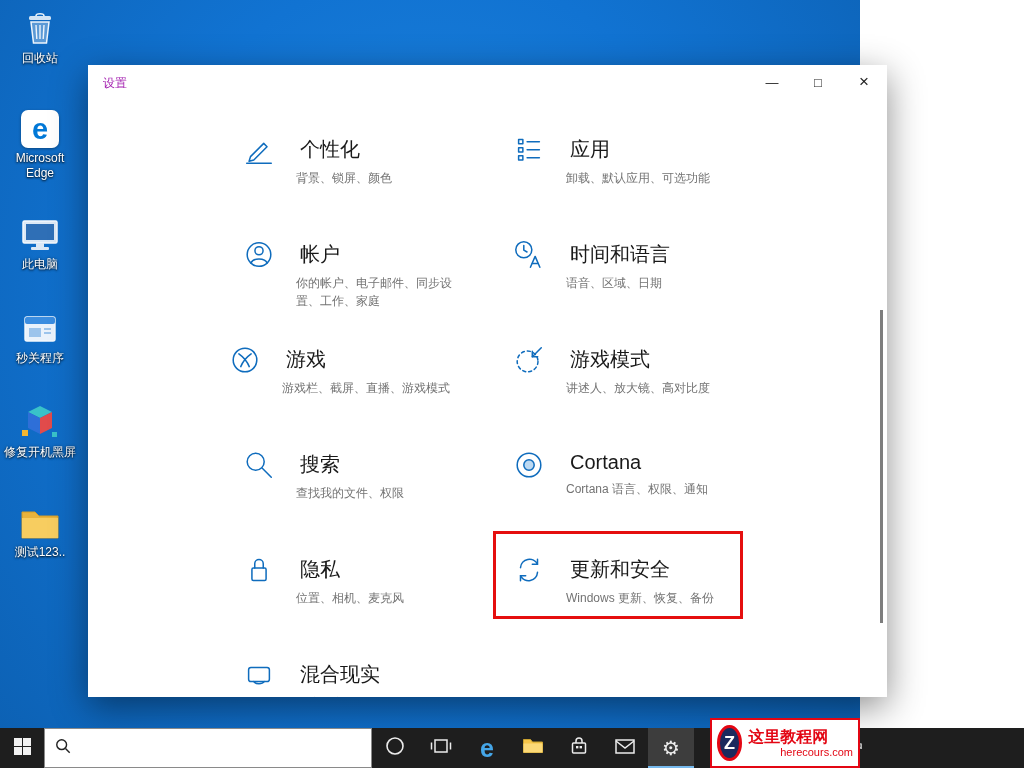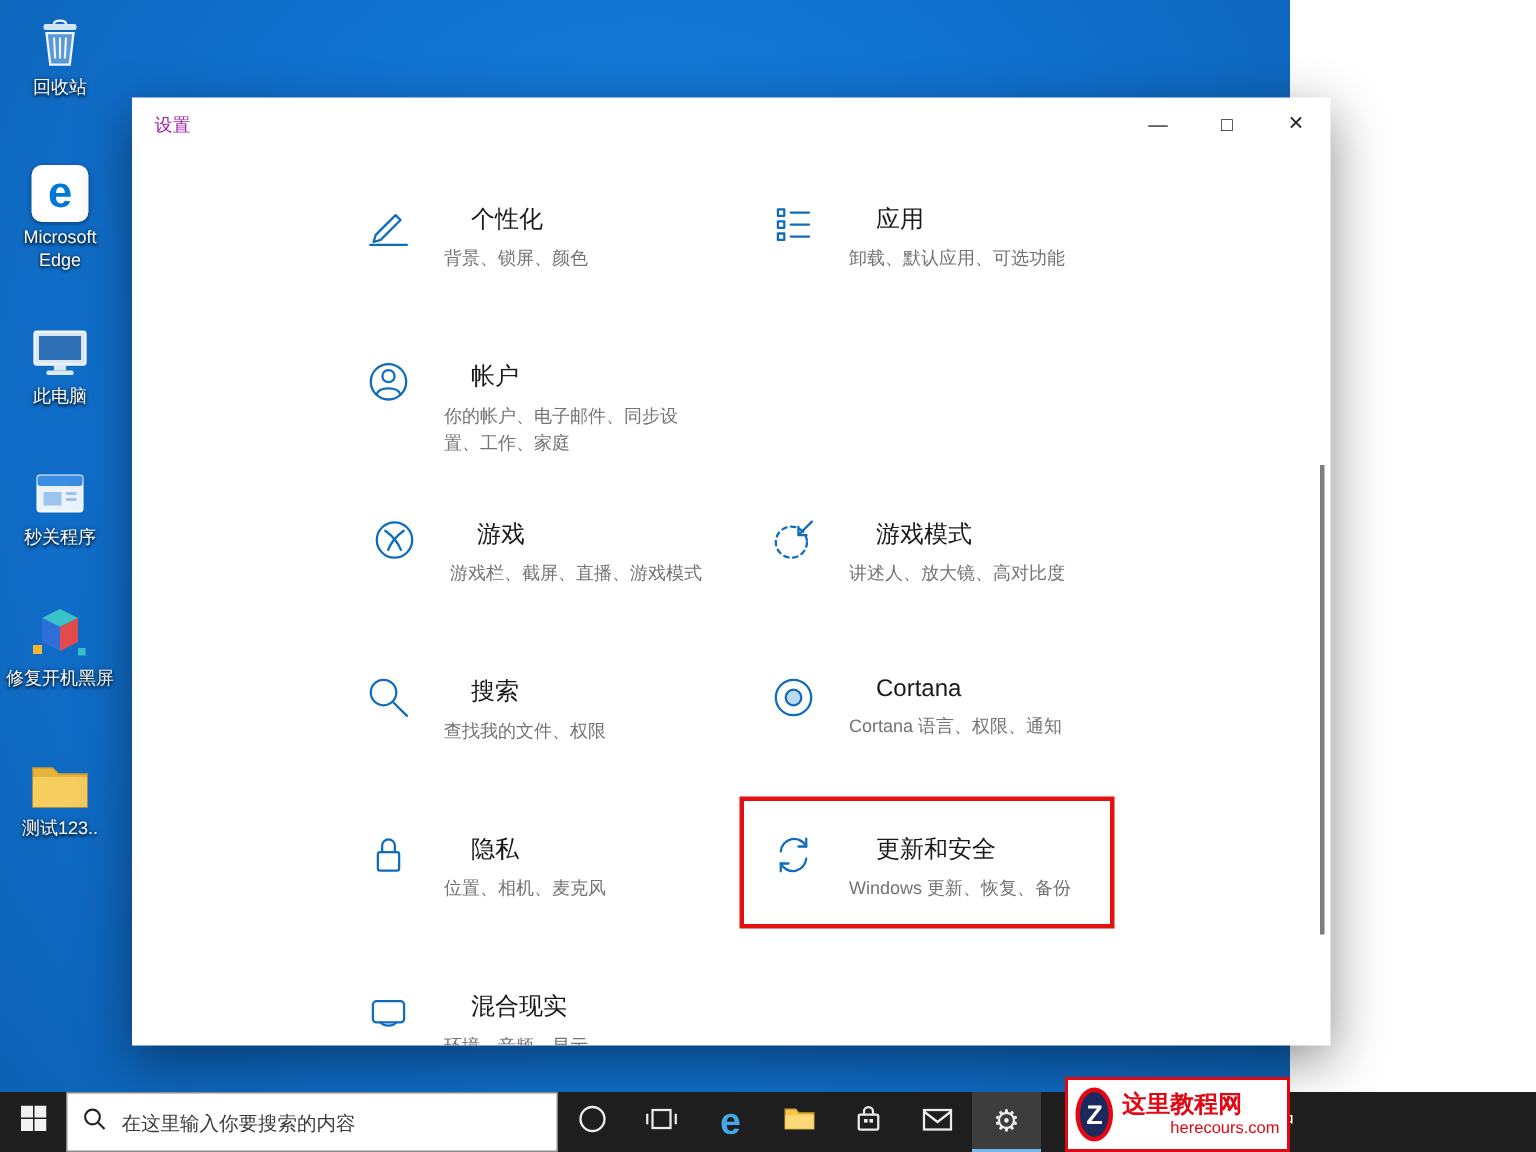--- a/index.html
+++ b/index.html
@@ -25,21 +25,21 @@
   .controls{position:absolute;right:0;top:0;height:34px;display:flex;}
   .ctrl{width:46px;height:34px;display:flex;align-items:center;justify-content:center;
     font-size:13px;color:#222;cursor:pointer;}
   .ctrl.close{font-size:17px;}
   .content{position:absolute;left:0;top:34px;right:0;bottom:0;overflow:hidden;}
 
   .tile{position:absolute;display:flex;gap:18px;cursor:pointer;align-items:flex-start;}
   .ticon{flex:0 0 36px;}
   .ticon svg{width:34px;height:34px;stroke:#0f6cbd;fill:none;stroke-width:1.6;
     stroke-linecap:round;stroke-linejoin:round;display:block;}
-  .ttext h3{font-size:16px;font-weight:400;color:#191919;margin:3px 18px 6px;}
+  .ttext h3{font-size:20px;font-weight:400;color:#191919;margin:3px 4px 6px;}
   .ttext p{font-size:12px;color:#737373;margin:0;line-height:1.5;line-break:strict;}
   .tile.col-l .ttext p{max-width:171px;}
   .tile.col-r .ttext p{max-width:215px;}
 
   .hl{position:absolute;left:405px;top:432px;width:244px;height:82px;
     border:3px solid #e50f0f;pointer-events:none;}
   .sbthumb{position:absolute;right:4px;top:211px;width:3px;height:313px;background:#7d7d7d;}
 
   
   .taskbar{position:absolute;left:0;bottom:0;width:1024px;height:40px;background:#1e1e1e;
@@ -178,21 +178,21 @@
             <circle cx="18" cy="13.5" r="4.3"></circle>
             <path d="M9.5 26.5 C11.5 20.8 24.5 20.8 26.5 26.5"></path>
           </svg>
         </span>
         <span class="ttext">
           <h3>帐户</h3>
           <p>你的帐户、电子邮件、同步设置、工作、家庭</p>
         </span>
       </div>
 
-      <div class="tile col-l" style="left:158px;top:244px">
+      <div class="tile col-l" style="left:140px;top:244px">
         <span class="ticon">
           <svg viewBox="0 0 36 36">
             <circle cx="18" cy="18" r="12.5"></circle>
             <path d="M11.5 11.5 c5 3.5 9 8.5 11 13.5"></path>
             <path d="M24.5 11.5 c-5 3.5 -9 8.5 -11 13.5"></path>
           </svg>
         </span>
         <span class="ttext">
           <h3>游戏</h3>
           <p>游戏栏、截屏、直播、游戏模式</p>
@@ -248,20 +248,34 @@
             <rect x="7" y="24" width="4.5" height="4.5"></rect>
             <line x1="16" y1="26.2" x2="29" y2="26.2"></line>
           </svg>
         </span>
         <span class="ttext">
           <h3>应用</h3>
           <p>卸载、默认应用、可选功能</p>
         </span>
       </div>
 
+      <div class="tile col-r" style="left:424px;top:139px">
+        <span class="ticon">
+          <svg viewBox="0 0 36 36">
+            <circle cx="12.5" cy="12.5" r="8.5"></circle>
+            <path d="M12.5 8 v4.8 l3.4 2"></path>
+            <path d="M19.5 31 L24.5 19.5 L29.5 31"></path>
+            <line x1="21.5" y1="27" x2="27.5" y2="27"></line>
+          </svg>
+        </span>
+        <span class="ttext">
+          <h3>时间和语言</h3>
+          <p>语音、区域、日期</p>
+        </span>
+      </div>
 
       <div class="tile col-r" style="left:424px;top:244px">
         <span class="ticon">
           <svg viewBox="0 0 36 36">
             <circle cx="16.5" cy="19.5" r="11" stroke-dasharray="3.2 3.2"></circle>
             <line x1="31" y1="5" x2="21.5" y2="14.5"></line>
             <path d="M21.5 8.8 V14.5 H27.2"></path>
           </svg>
         </span>
         <span class="ttext">
@@ -315,21 +329,20 @@
       </span>
     </div>
 
     <div class="searchbox">
       <span>
         <svg width="16" height="16" viewBox="0 0 18 18" fill="none" stroke="#222" stroke-width="1.6">
           <circle cx="7.5" cy="7.5" r="5.5"></circle>
           <line x1="11.8" y1="11.8" x2="16.5" y2="16.5"></line>
         </svg>
       </span>
-      <input type="text" placeholder="在这里输入你要搜索的内容" style="">
     </div>
 
     <div class="tbtn">
       <span>
         <svg width="20" height="20" viewBox="0 0 20 20" fill="none" stroke="#ececec" stroke-width="1.6">
           <circle cx="10" cy="10" r="8"></circle>
         </svg>
       </span>
     </div>
 

